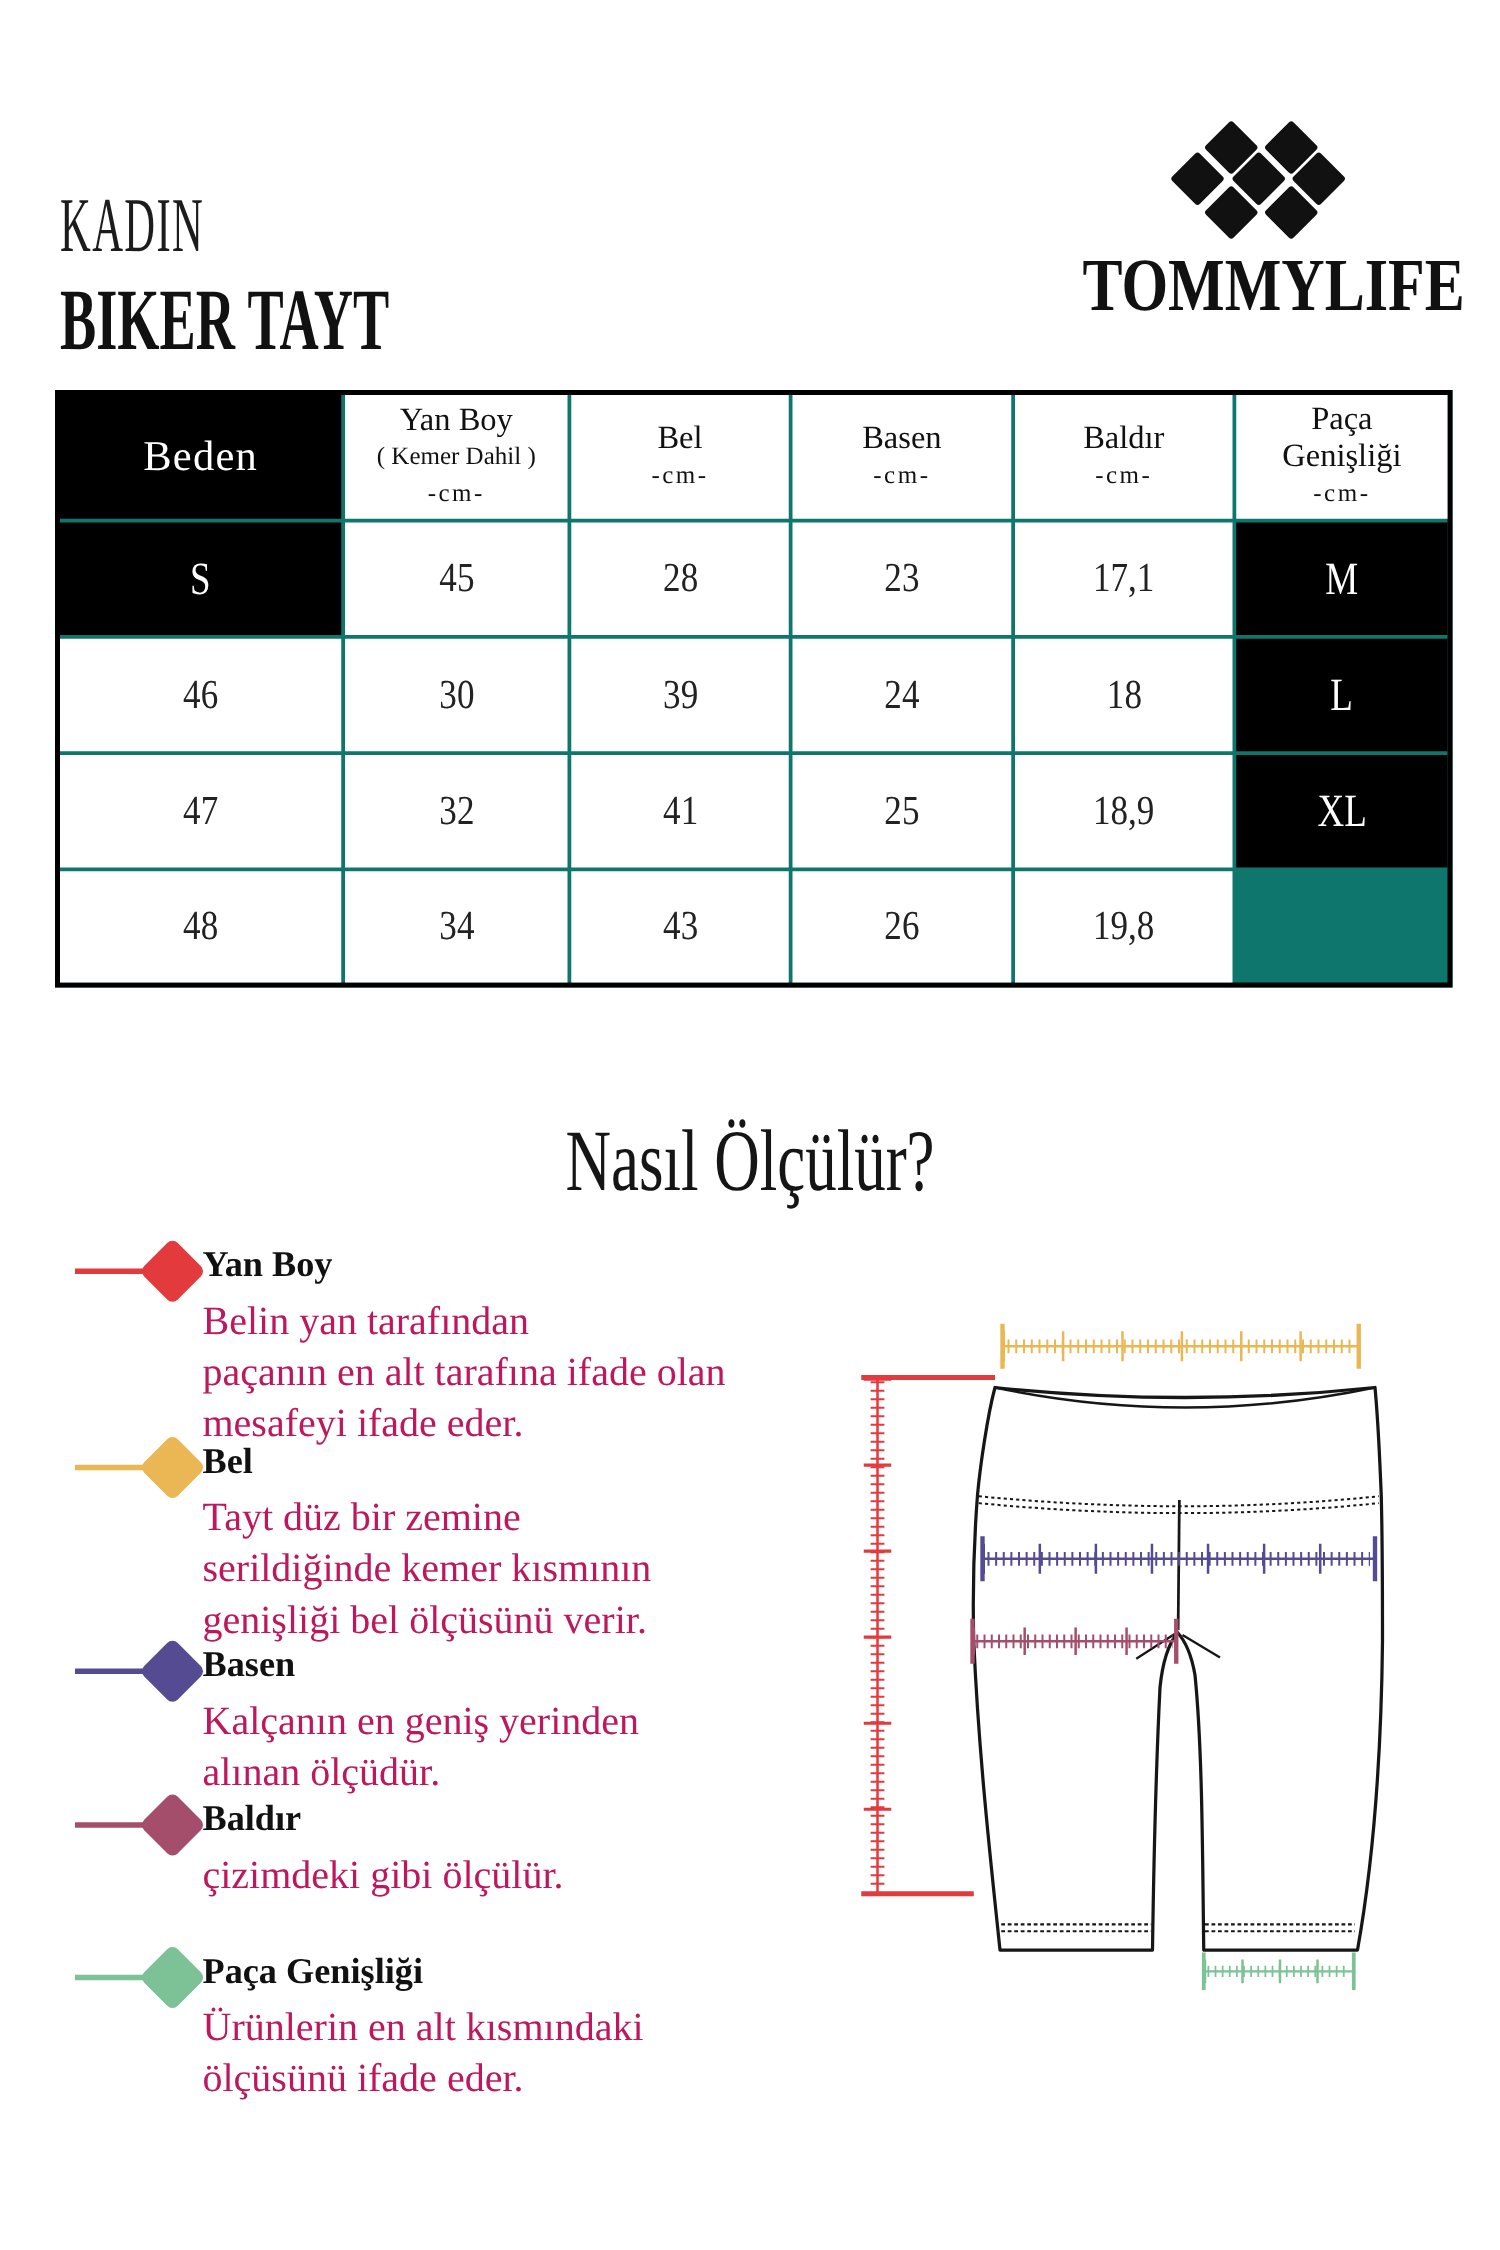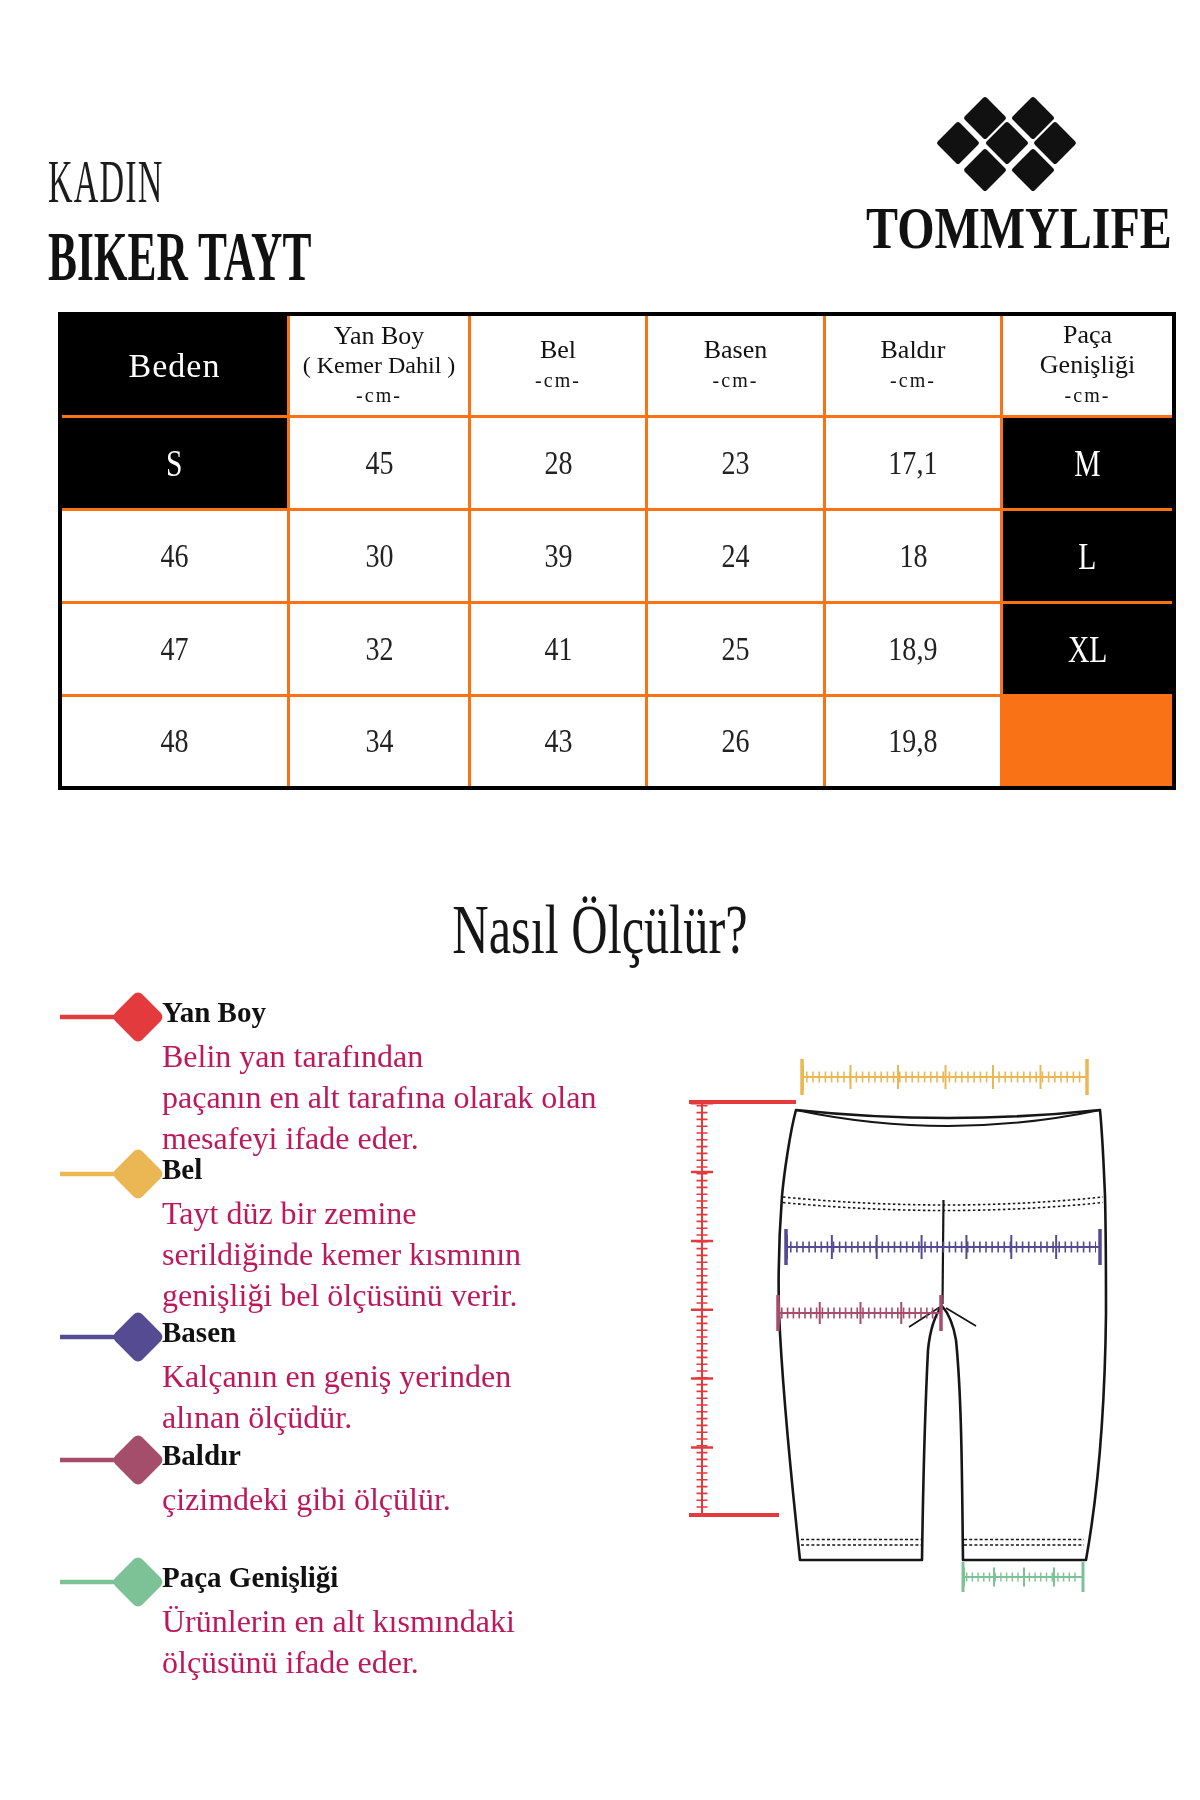--- a/index.html
+++ b/index.html
@@ -11,30 +11,30 @@
          letter-spacing:2px;color:#1c1c1c;transform:scaleX(.55);transform-origin:left top;
          white-space:nowrap;line-height:1;}
   .product{position:absolute;left:48px;top:222px;font-size:70px;font-weight:800;
          color:#111;transform:scaleX(.62);transform-origin:left top;white-space:nowrap;line-height:1;}
   .logo-svg{position:absolute;left:930px;top:86px;}
   .brand{position:absolute;left:830px;top:198px;width:360px;text-align:center;
          font-size:60px;font-weight:800;color:#111;transform:scaleX(.8);
          transform-origin:center top;white-space:nowrap;line-height:1;}
 
   
-  .size-table{position:absolute;left:58px;top:312px;display:grid;
+  .size-table{position:absolute;left:44px;top:312px;display:grid;
       grid-template-columns:225px 178px 174px 175px 174px 169px;
       grid-template-rows:99px 90px 90px 90px 89px;
-      gap:3px;border:4px solid #000;background:#f97316;}
+      gap:3px;border:4px solid #000;background:#0f766e;}
   .cell{background:#fff;display:flex;flex-direction:column;align-items:center;
         justify-content:center;text-align:center;}
   .cell.dark{background:#000;color:#fff;}
   .corner-label{font-size:34px;letter-spacing:1px;}
   .ht{font-size:26px;line-height:30px;color:#111;}
-  .hs{font-size:24px;line-height:29px;color:#111;}
+  .hs{font-size:20px;line-height:29px;color:#111;}
   .hu{font-size:20px;line-height:31px;letter-spacing:2px;color:#111;}
   .num{display:inline-block;font-size:33px;transform:scaleX(.85);color:#222;}
   .sz{display:inline-block;font-size:37px;transform:scaleX(.8);}
 
   
   .howto-title{position:absolute;left:0;top:893px;width:1200px;text-align:center;
       font-size:70px;font-weight:300;color:#151515;transform:scaleX(.72);
       transform-origin:center top;white-space:nowrap;line-height:1.05;}
 
   .legend-item{position:absolute;left:58px;width:540px;}
@@ -169,21 +169,21 @@
   <div class="howto-title">Nasıl Ölçülür?</div>
 
   <div class="legend-item" style="top:995px;">
     <svg class="legend-mark" width="125" height="66" viewBox="0 0 125 66">
       <line x1="2" y1="32" x2="58" y2="32" stroke-width="4.5" stroke="#e23a3d"></line>
       <rect x="-19" y="-19" width="38" height="38" rx="6" transform="translate(80,32) rotate(45)" fill="#e23a3d"></rect>
     </svg>
     <div class="legend-text">
       <div class="legend-name">Yan Boy</div>
       <div class="legend-line">Belin yan tarafından</div>
-      <div class="legend-line">paçanın en alt tarafına olarak olan</div>
+      <div class="legend-line">paçanın en alt tarafına ifade olan</div>
       <div class="legend-line">mesafeyi ifade eder.</div>
     </div>
   </div>
 
   <div class="legend-item" style="top:1152px;">
     <svg class="legend-mark" width="125" height="66" viewBox="0 0 125 66">
       <line x1="2" y1="32" x2="58" y2="32" stroke-width="4.5" stroke="#ebb754"></line>
       <rect x="-19" y="-19" width="38" height="38" rx="6" transform="translate(80,32) rotate(45)" fill="#ebb754"></rect>
     </svg>
     <div class="legend-text">

